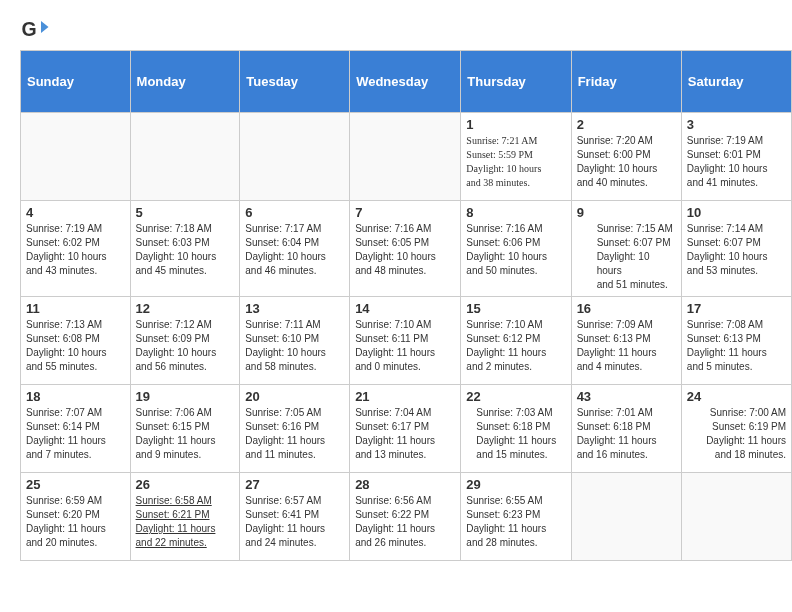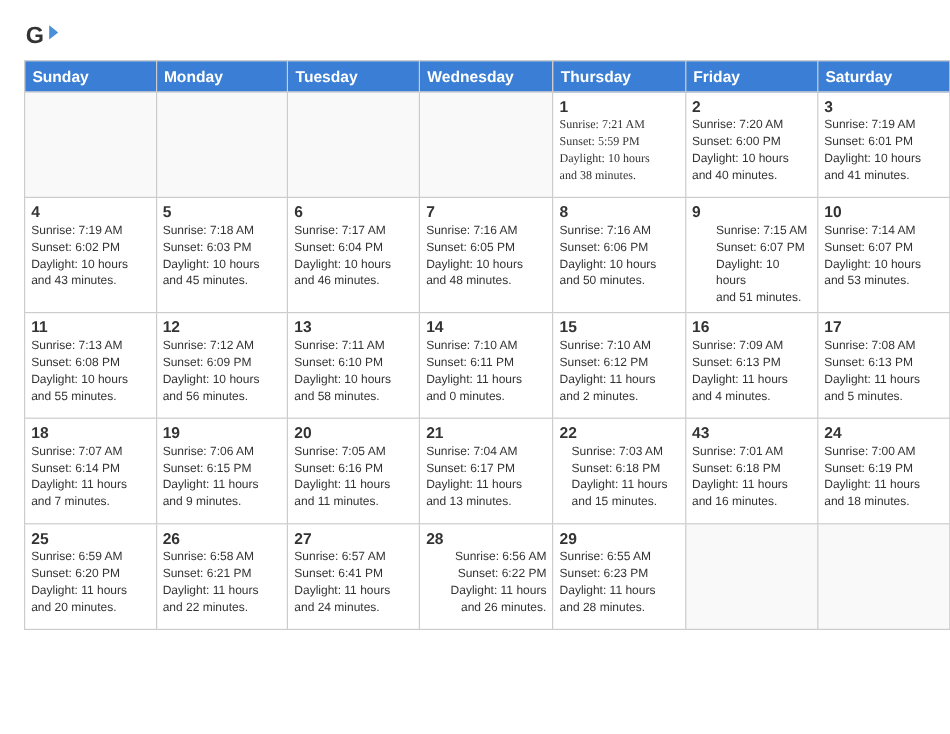--- a/index.html
+++ b/index.html
@@ -4,21 +4,21 @@
   <style>
     * { box-sizing: border-box; margin: 0; padding: 0; }
     body { font-family: Arial, sans-serif; background: #fff; width: 792px; height: 612px; overflow: hidden; }
     .header { display: flex; justify-content: space-between; align-items: flex-start; padding: 15px 20px 5px 20px; }
     .logo { display: flex; align-items: center; }
     .logo-icon { width: 30px; height: 30px; margin-right: 2px; }
     .title-block { text-align: right; }
     .month-title { font-size: 36px; font-weight: bold; color: #333; }
     .location { font-size: 16px; color: #555; }
     .calendar { width: 100%; border-collapse: collapse; margin: 0 10px; }
-    .calendar th { background: #3a7fd5; color: #fff; text-align: left; padding: 5px 6px; font-size: 13px; border: 1px solid #ccc; }
+    .calendar th { background: #3a7fd5; color: #fff; text-align: left; padding: 23px 6px; font-size: 13px; border: 1px solid #ccc; }
     .calendar td { border: 1px solid #ccc; vertical-align: top; padding: 4px 5px; width: 113px; font-size: 10.5px; color: #333; height: 88px; }
     .day-num { font-size: 13px; font-weight: bold; color: #333; display: block; margin-bottom: 2px; }
     .day-info { font-size: 10px; color: #333; line-height: 1.4; }
     .empty { background: #f9f9f9; }
     table { margin: 0 10px; width: calc(100% - 20px); }
     .wrap { padding: 0 10px; }
   </style>
 </head>
 <body>
 
@@ -220,51 +220,51 @@
           </td>
           <td>
             <span class="day-num">43</span>
             <div class="day-info" style="white-space: pre-line;">Sunrise: 7:01 AM
 Sunset: 6:18 PM
 Daylight: 11 hours
 and 16 minutes.</div>
           </td>
           <td>
             <span class="day-num">24</span>
-            <div class="day-info" style="white-space: pre-line;">Sunrise: 7:00 AM
+            <div class="day-info" style="white-space: pre-line; text-align: right;">Sunrise: 7:00 AM
 Sunset: 6:19 PM
 Daylight: 11 hours
 and 18 minutes.</div>
           </td>
         </tr>
         <tr>
           <td>
             <span class="day-num">25</span>
             <div class="day-info" style="white-space: pre-line;">Sunrise: 6:59 AM
 Sunset: 6:20 PM
 Daylight: 11 hours
 and 20 minutes.</div>
           </td>
           <td>
             <span class="day-num">26</span>
-            <div class="day-info" style="white-space: pre-line;">Sunrise: 6:58 AM
+            <div class="day-info" style="white-space: pre-line; text-decoration: underline;">Sunrise: 6:58 AM
 Sunset: 6:21 PM
 Daylight: 11 hours
 and 22 minutes.</div>
           </td>
           <td>
             <span class="day-num">27</span>
             <div class="day-info" style="white-space: pre-line;">Sunrise: 6:57 AM
 Sunset: 6:41 PM
 Daylight: 11 hours
 and 24 minutes.</div>
           </td>
           <td>
             <span class="day-num">28</span>
-            <div class="day-info" style="white-space: pre-line; text-align: right;">Sunrise: 6:56 AM
+            <div class="day-info" style="white-space: pre-line;">Sunrise: 6:56 AM
 Sunset: 6:22 PM
 Daylight: 11 hours
 and 26 minutes.</div>
           </td>
           <td>
             <span class="day-num">29</span>
             <div class="day-info" style="white-space: pre-line;">Sunrise: 6:55 AM
 Sunset: 6:23 PM
 Daylight: 11 hours
 and 28 minutes.</div>

